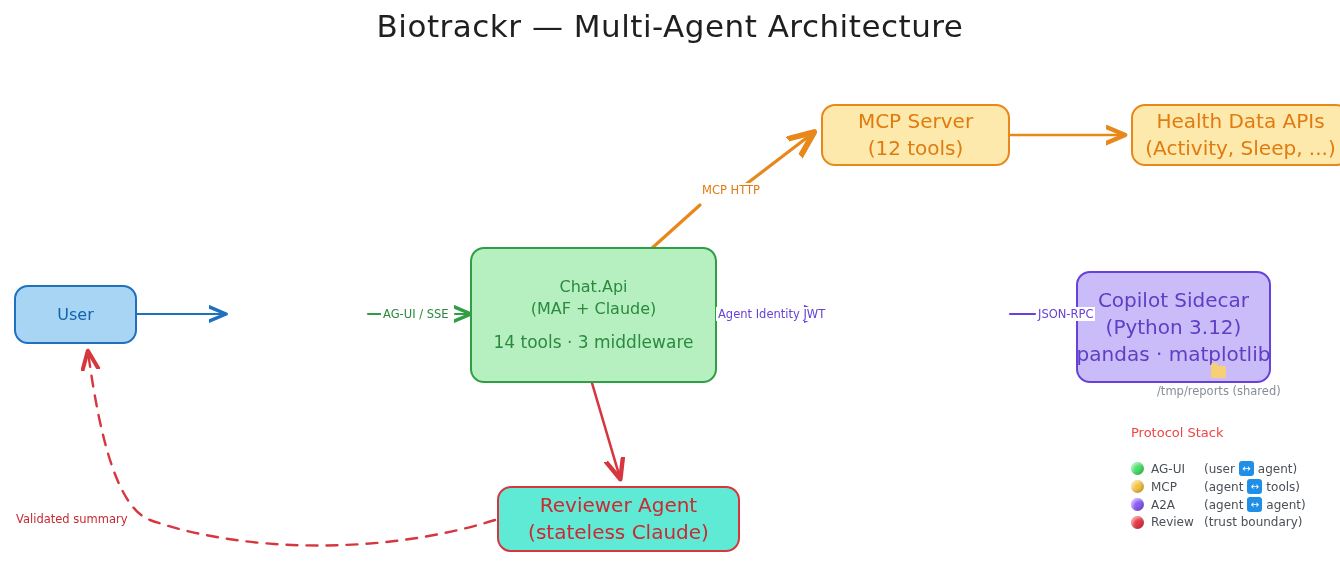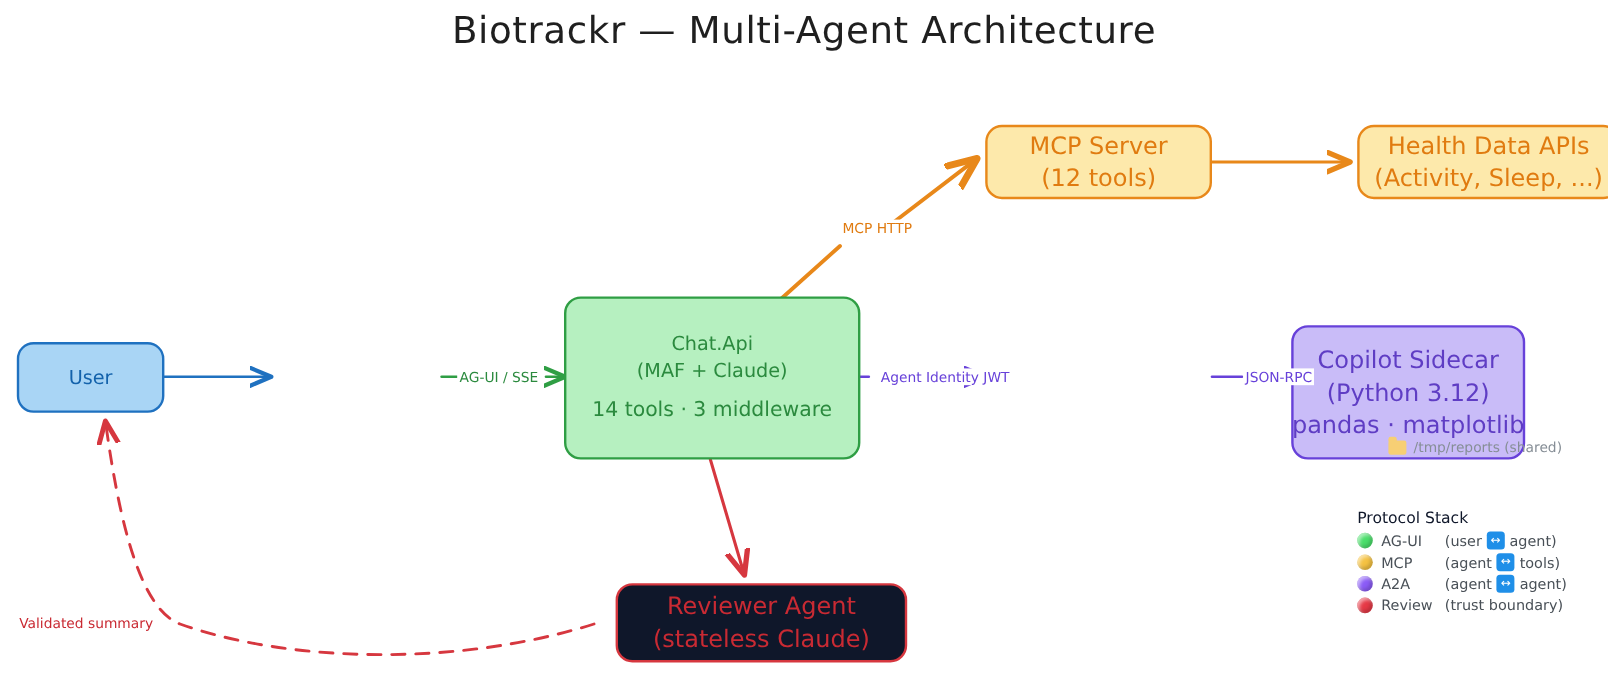--- a/index.html
+++ b/index.html
@@ -20,49 +20,49 @@
     position:absolute;box-sizing:border-box;border-radius:14px;
     display:flex;flex-direction:column;align-items:center;justify-content:center;
     text-align:center;line-height:1.35;
   }
   .node .ln{display:block;white-space:nowrap;}
 
   .n-blue{background:#a9d5f5;border:2.5px solid #1f71c0;color:#1362ab;}
   .n-green{background:#b6f0c0;border:2.5px solid #2f9e44;color:#2b8a3e;}
   .n-orange{background:#fde9ab;border:2.5px solid #e8881a;color:#e07b10;}
   .n-purple{background:#c9bcf8;border:2.5px solid #6741d9;color:#5f3dc4;}
-  .n-red{background:#0f172a;border:2.5px solid #d6373f;color:#c92a33;margin-left:16px;}
+  .n-red{background:#5eead4;border:2.5px solid #d6373f;color:#c92a33;}
 
   .nodeA{font-size:16px;}
   .nodeB{font-size:20px;}
   .gap{height:11px;}
 
   .edge-label{
     position:absolute;font-size:11.5px;white-space:nowrap;
     background:#ffffff;padding:0 2px;
   }
   .lbl-green{color:#2b8a3e;}
   .lbl-orange{color:#e07b10;}
   .lbl-purple{color:#6741d9;}
   .lbl-red{color:#c92a33;}
 
   .folder-note{
     position:absolute;display:flex;align-items:center;gap:6px;
-    font-size:11.5px;color:#868e96;white-space:nowrap;
+    font-size:11.5px;color:#868e96;white-space:nowrap;flex-direction:column;
   }
   .folder-ico{
     width:15px;height:12px;background:#f7cf74;border-radius:2px;position:relative;flex:0 0 auto;
   }
   .folder-ico:before{
     content:"";position:absolute;left:0;top:-3px;width:7px;height:4px;
     background:#f7cf74;border-radius:2px 2px 0 0;
   }
 
   .legend{position:absolute;left:1131px;top:425px;width:205px;}
-  .legend-title{font-size:13px;color:#0f172a;margin-bottom:3px;}
+  .legend-title{font-size:13px;color:#ef4444;margin-bottom:21px;}
   .legend-row{
     display:flex;align-items:center;gap:7px;font-size:12px;color:#495057;
     margin-bottom:3px;white-space:nowrap;
   }
   .dot{width:13px;height:13px;border-radius:50%;flex:0 0 auto;
        box-shadow:inset -2px -2px 3px rgba(0,0,0,.18), inset 2px 2px 3px rgba(255,255,255,.55);}
   .lg-name{display:inline-block;min-width:46px;}
   .lg-rest{display:inline-flex;align-items:center;gap:4px;}
   .arrows-badge{
     display:inline-flex;align-items:center;justify-content:center;
@@ -148,21 +148,21 @@
 
   <div class="node n-red nodeB" style="left:497px;top:486px;width:243px;height:66px;">
     <span class="ln">Reviewer Agent</span>
     <span class="ln">(stateless Claude)</span>
   </div>
 
   <div class="edge-label lbl-green" style="left:381px;top:307px;">AG-UI / SSE</div>
 
   <div class="edge-label lbl-orange" style="left:700px;top:183px;">MCP HTTP</div>
 
-  <div class="edge-label lbl-purple" style="left:732px;top:307px;">Agent Identity JWT</div>
+  <div class="edge-label lbl-purple" style="left:716px;top:307px;">Agent Identity JWT</div>
 
   <div class="edge-label lbl-purple" style="left:1036px;top:307px;">JSON-RPC</div>
 
   <div class="edge-label lbl-red" style="left:14px;top:512px;">Validated summary</div>
 
   <div class="folder-note" style="left:1157px;top:366px;">
     <span class="folder-ico"></span>
     <span>/tmp/reports (shared)</span>
   </div>
 

